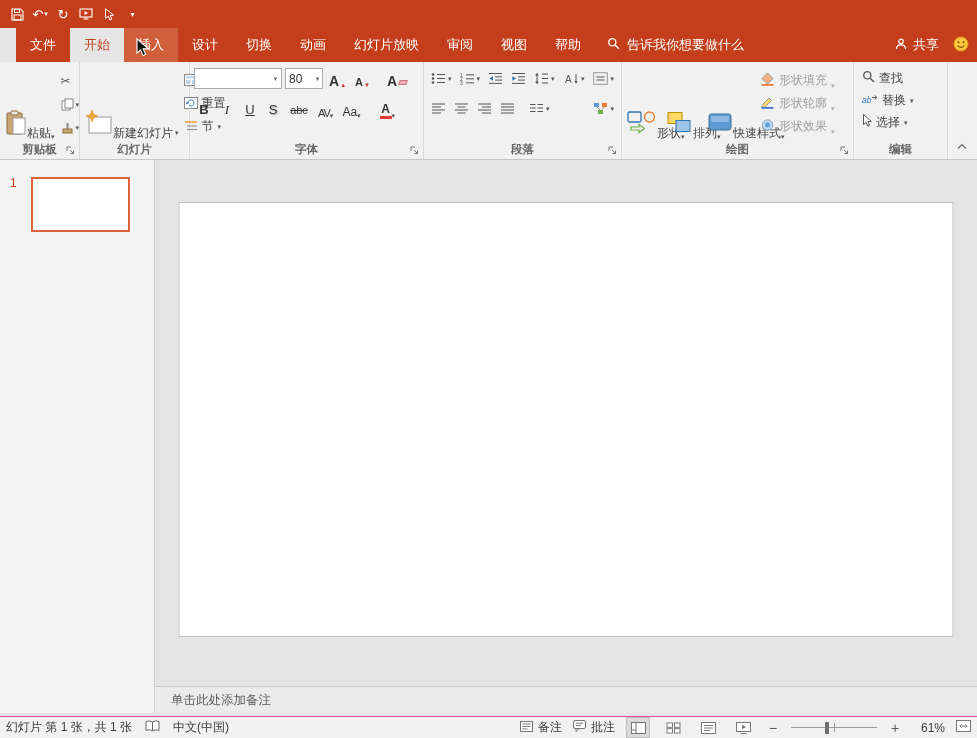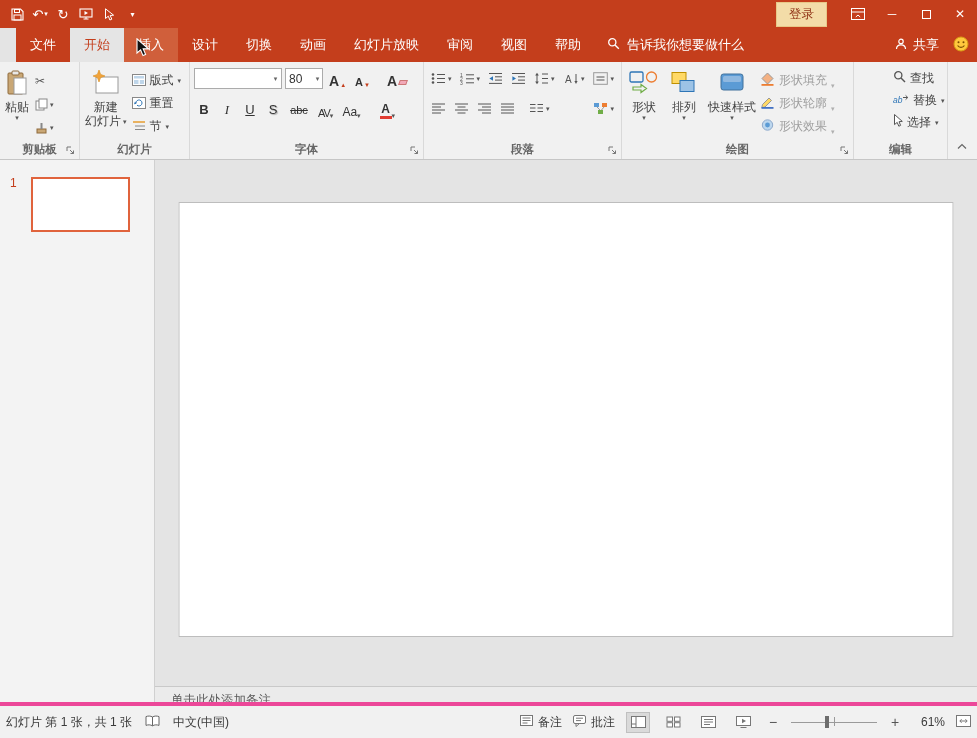--- a/index.html
+++ b/index.html
@@ -34,21 +34,21 @@
   .launcher{position:absolute;bottom:3px;right:3px;width:11px;height:11px;}
   .g-clipboard{width:80px;}
   .g-slides{width:110px;}
   .g-font{width:234px;}
   .g-paragraph{width:198px;}
   .g-drawing{width:232px;}
   .g-editing{width:94px;}
   .collapse-strip{flex:1;position:relative;}
   .collapse-btn{position:absolute;right:9px;bottom:5px;}
 
-  .bigbtn{display:flex;flex-direction:column;align-items:center;justify-content:flex-start;height:76px;padding:2px 3px;color:#444;}
+  .bigbtn{display:flex;flex-direction:row;align-items:flex-end;justify-content:flex-start;height:76px;padding:2px 3px;color:#444;}
   .bicon{height:30px;display:flex;align-items:center;justify-content:center;margin-bottom:2px;}
   .blabel{font-size:12px;line-height:1.2;text-align:center;white-space:nowrap;}
   .caret{font-size:7px;color:#555;line-height:1;}
   .mini-col{display:flex;flex-direction:column;gap:5px;padding-top:6px;}
   .mbtn{display:flex;align-items:center;gap:2px;height:18px;padding:0 3px;color:#555;}
   .sbtn{display:flex;align-items:center;gap:4px;height:20px;padding:0 2px;color:#444;font-size:12px;white-space:nowrap;}
   .clip-row{display:flex;}
   .slides-row{display:flex;}
 
   .frow{display:flex;align-items:center;gap:3px;padding:2px 2px;}
@@ -65,34 +65,34 @@
   .eraser{width:8px;height:5px;background:#F2A9B8;transform:skewX(-20deg);margin-left:2px;margin-bottom:3px;border:1px solid #C77;}
   .colorA{display:flex;flex-direction:column;align-items:center;line-height:1;}
   .colorA .bar{width:12px;height:3px;background:#E03C31;margin-top:1px;}
 
   .pbtn{display:flex;align-items:center;height:21px;padding:0 3px;gap:2px;}
   .prow{display:flex;align-items:center;gap:2px;padding:2px 2px;}
   .pright{margin-left:auto;display:flex;align-items:center;gap:3px;}
 
   .draw-right{display:flex;flex-direction:column;justify-content:flex-start;gap:2px;padding-top:2px;}
   .draw-item{display:flex;align-items:flex-end;gap:4px;height:21px;font-size:12px;color:#9E9E9E;white-space:nowrap;}
-  .edit-col{display:flex;flex-direction:column;gap:2px;padding:2px 4px;margin-left:31px;}
+  .edit-col{display:flex;flex-direction:column;gap:2px;padding:2px 4px;}
 
   
   .main{position:absolute;top:160px;left:0;right:0;bottom:25px;display:flex;}
   .thumbs{width:155px;background:#F3F3F3;border-right:1px solid #D0D0D0;position:relative;}
   .thumb-num{position:absolute;left:10px;top:16px;color:#C43E1C;font-size:12px;}
   .thumb{position:absolute;left:31px;top:17px;width:99px;height:55px;background:#fff;border:2px solid #E0633C;}
   .workarea{flex:1;display:flex;flex-direction:column;background:#E4E4E4;min-width:0;}
   .editor{flex:1;position:relative;}
   .canvas{position:absolute;top:42px;left:50%;transform:translateX(-50%);width:775px;height:435px;background:#fff;border:1px solid #BDBDBD;}
   .notesbar{height:27px;border-top:1px solid #C9C9C9;background:#EBEBEB;display:flex;align-items:center;padding-left:16px;color:#5A5A5A;font-size:12.5px;}
 
   
-  .statusbar{position:absolute;left:0;right:0;bottom:0;height:36px;background:#F1F1F1;border-top:4px solid #ec4899;display:flex;align-items:center;font-size:12px;color:#3B3B3B;padding:0 6px;}
+  .statusbar{position:absolute;left:0;right:0;bottom:0;height:22px;background:#F1F1F1;border-top:1px solid #ec4899;display:flex;align-items:center;font-size:12px;color:#3B3B3B;padding:0 6px;}
   .sb-left{display:flex;align-items:center;gap:13px;}
   .sb-right{margin-left:auto;display:flex;align-items:center;gap:11px;}
   .sb-item{display:flex;align-items:center;gap:5px;}
   .sb-view{display:flex;align-items:center;justify-content:center;width:24px;height:21px;}
   .sb-view.active{background:#DADADA;border:1px solid #C0C0C0;}
   .zoom-slider{width:86px;height:18px;position:relative;display:flex;align-items:center;}
   .zoom-track{width:100%;height:1px;background:#9A9A9A;}
   .zoom-notch{position:absolute;left:50%;top:4px;width:1px;height:9px;background:#9A9A9A;}
   .zoom-thumb{position:absolute;left:40%;top:3px;width:4px;height:12px;background:#6D6D6D;}
   .zoom-sign{font-size:14px;color:#555;width:14px;text-align:center;}
@@ -130,35 +130,20 @@
           </svg>
       </div>
       <div class="qbtn">
         <svg width="11" height="13" viewBox="0 0 11 13">
             <polygon points="1.5,0.8 1.5,10.5 4.3,8.2 5.9,12 7.8,11.2 6.2,7.5 9.6,7.2" fill="none" stroke="#fff" stroke-width="1"></polygon>
           </svg>
       </div>
       <div class="qbtn">
           <span class="qcaret" style="font-size:8px;">▾</span>
         </div>
-    </div>
-    <div class="tb-right">
-      <div class="signin">登录</div>
-      <div class="winbtn">
-        <svg width="14" height="12" viewBox="0 0 14 12">
-            <rect x="0.5" y="0.5" width="13" height="11" fill="none" stroke="#fff"></rect>
-            <line x1="0.5" y1="4" x2="13.5" y2="4" stroke="#fff"></line>
-            <polyline points="4.8,9 7,7 9.2,9" fill="none" stroke="#fff"></polyline>
-          </svg>
-      </div>
-      <div class="winbtn">─</div>
-      <div class="winbtn">
-          <span class="maxbox"></span>
-        </div>
-      <div class="winbtn">✕</div>
     </div>
   </div>
 
   <div class="tabs">
     <div class="tab">文件</div>
     <div class="tab selected">开始</div>
     <div class="tab hovered">插入</div>
     <div class="tab">设计</div>
     <div class="tab">切换</div>
     <div class="tab">动画</div>

